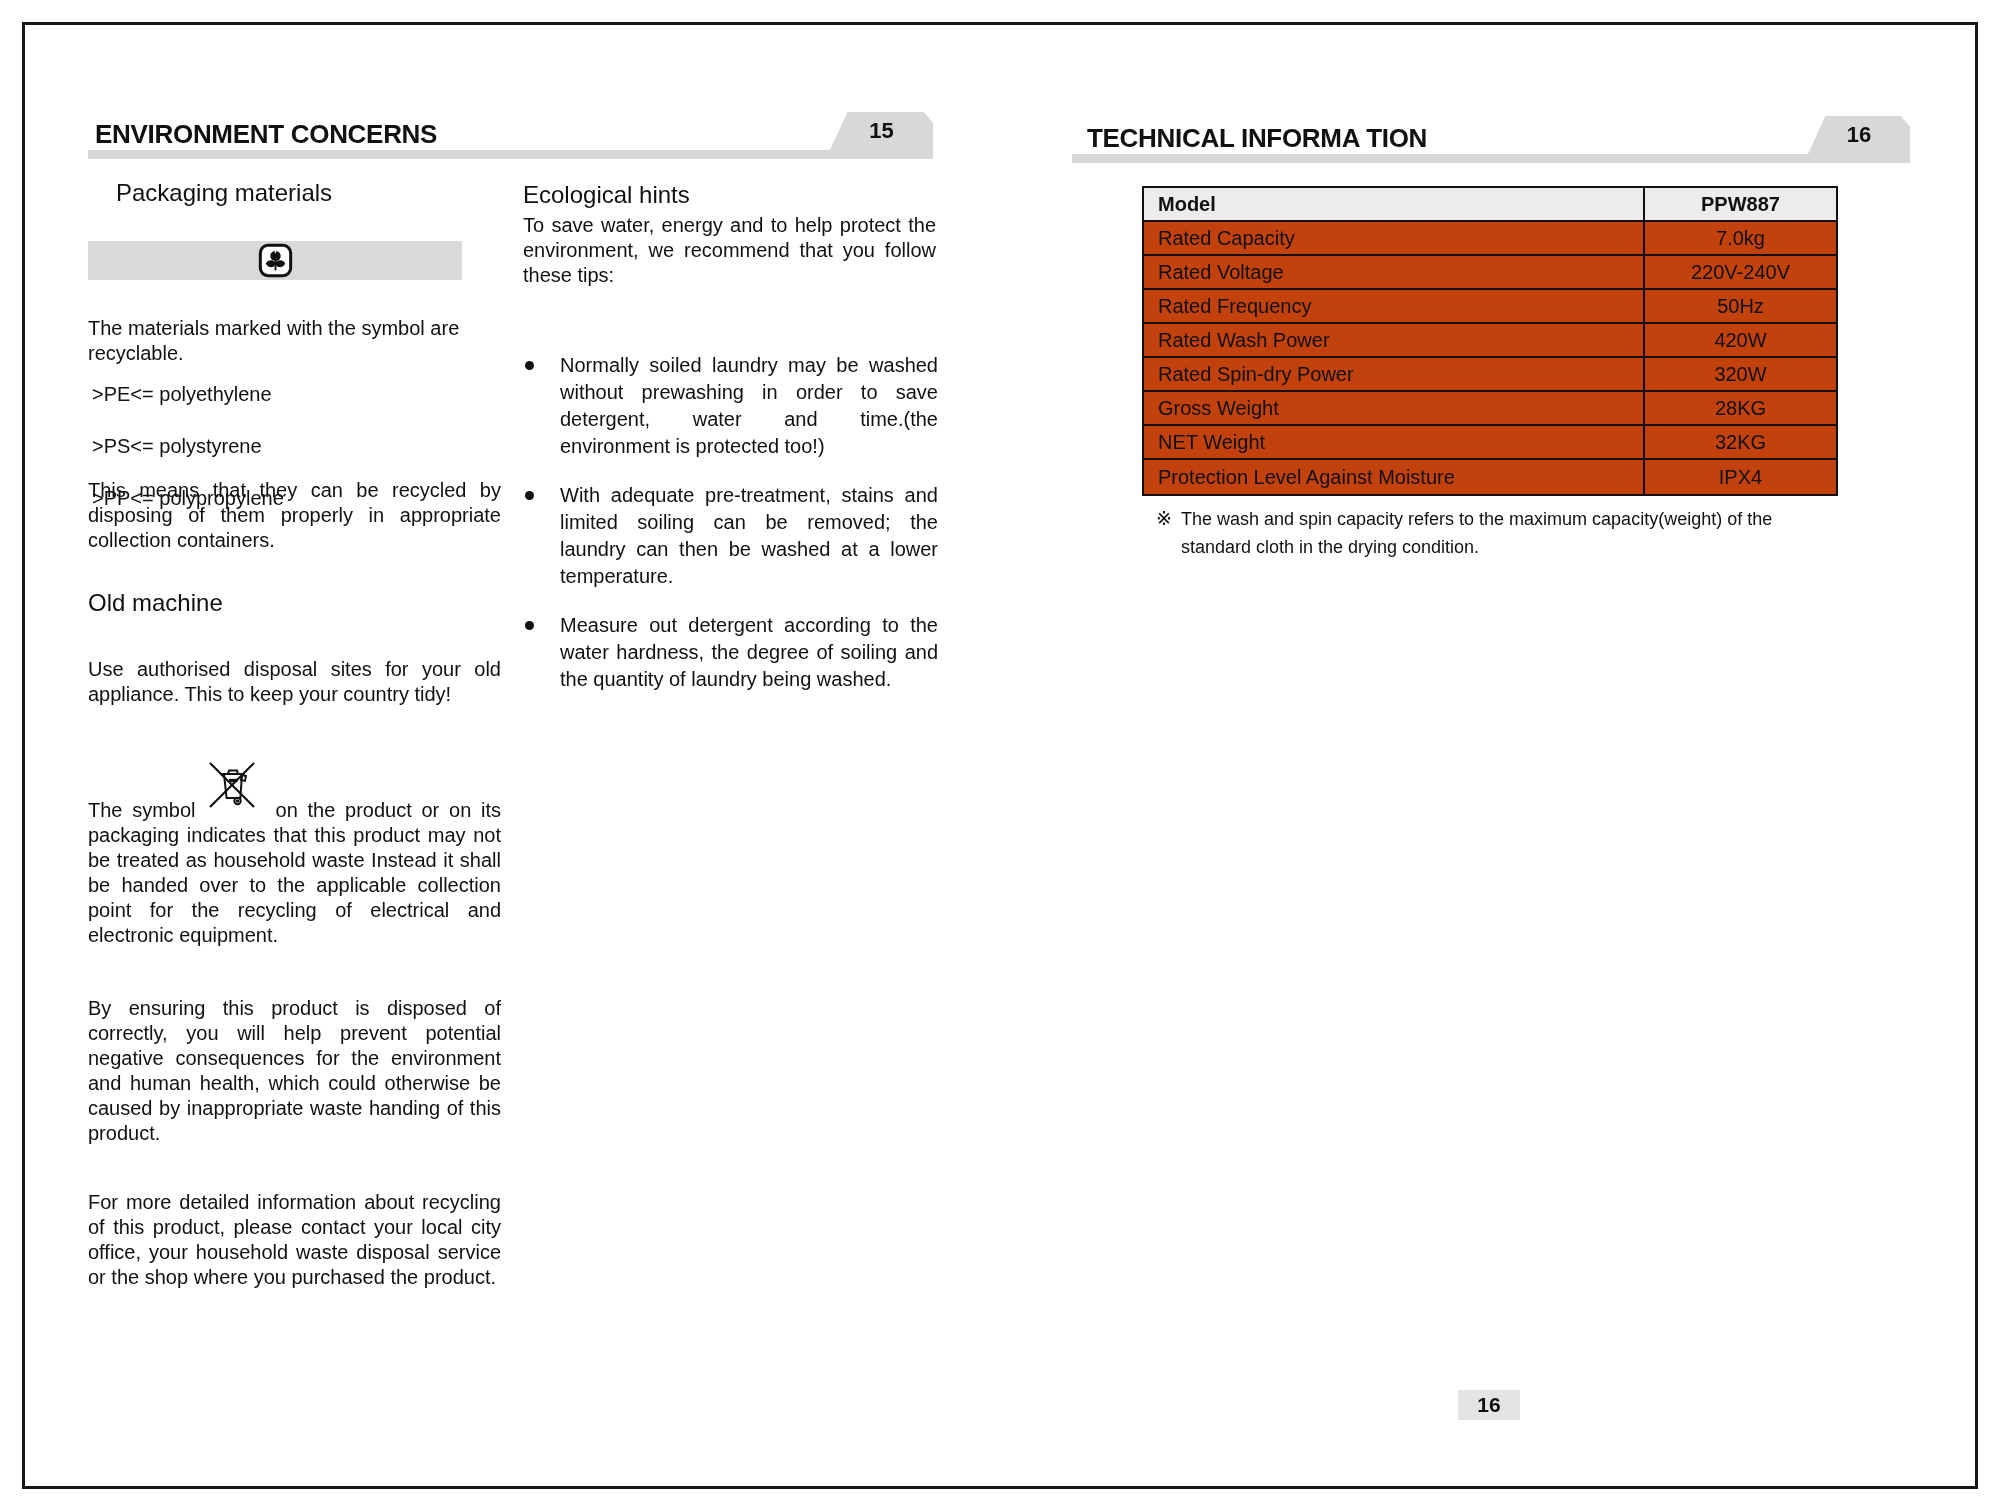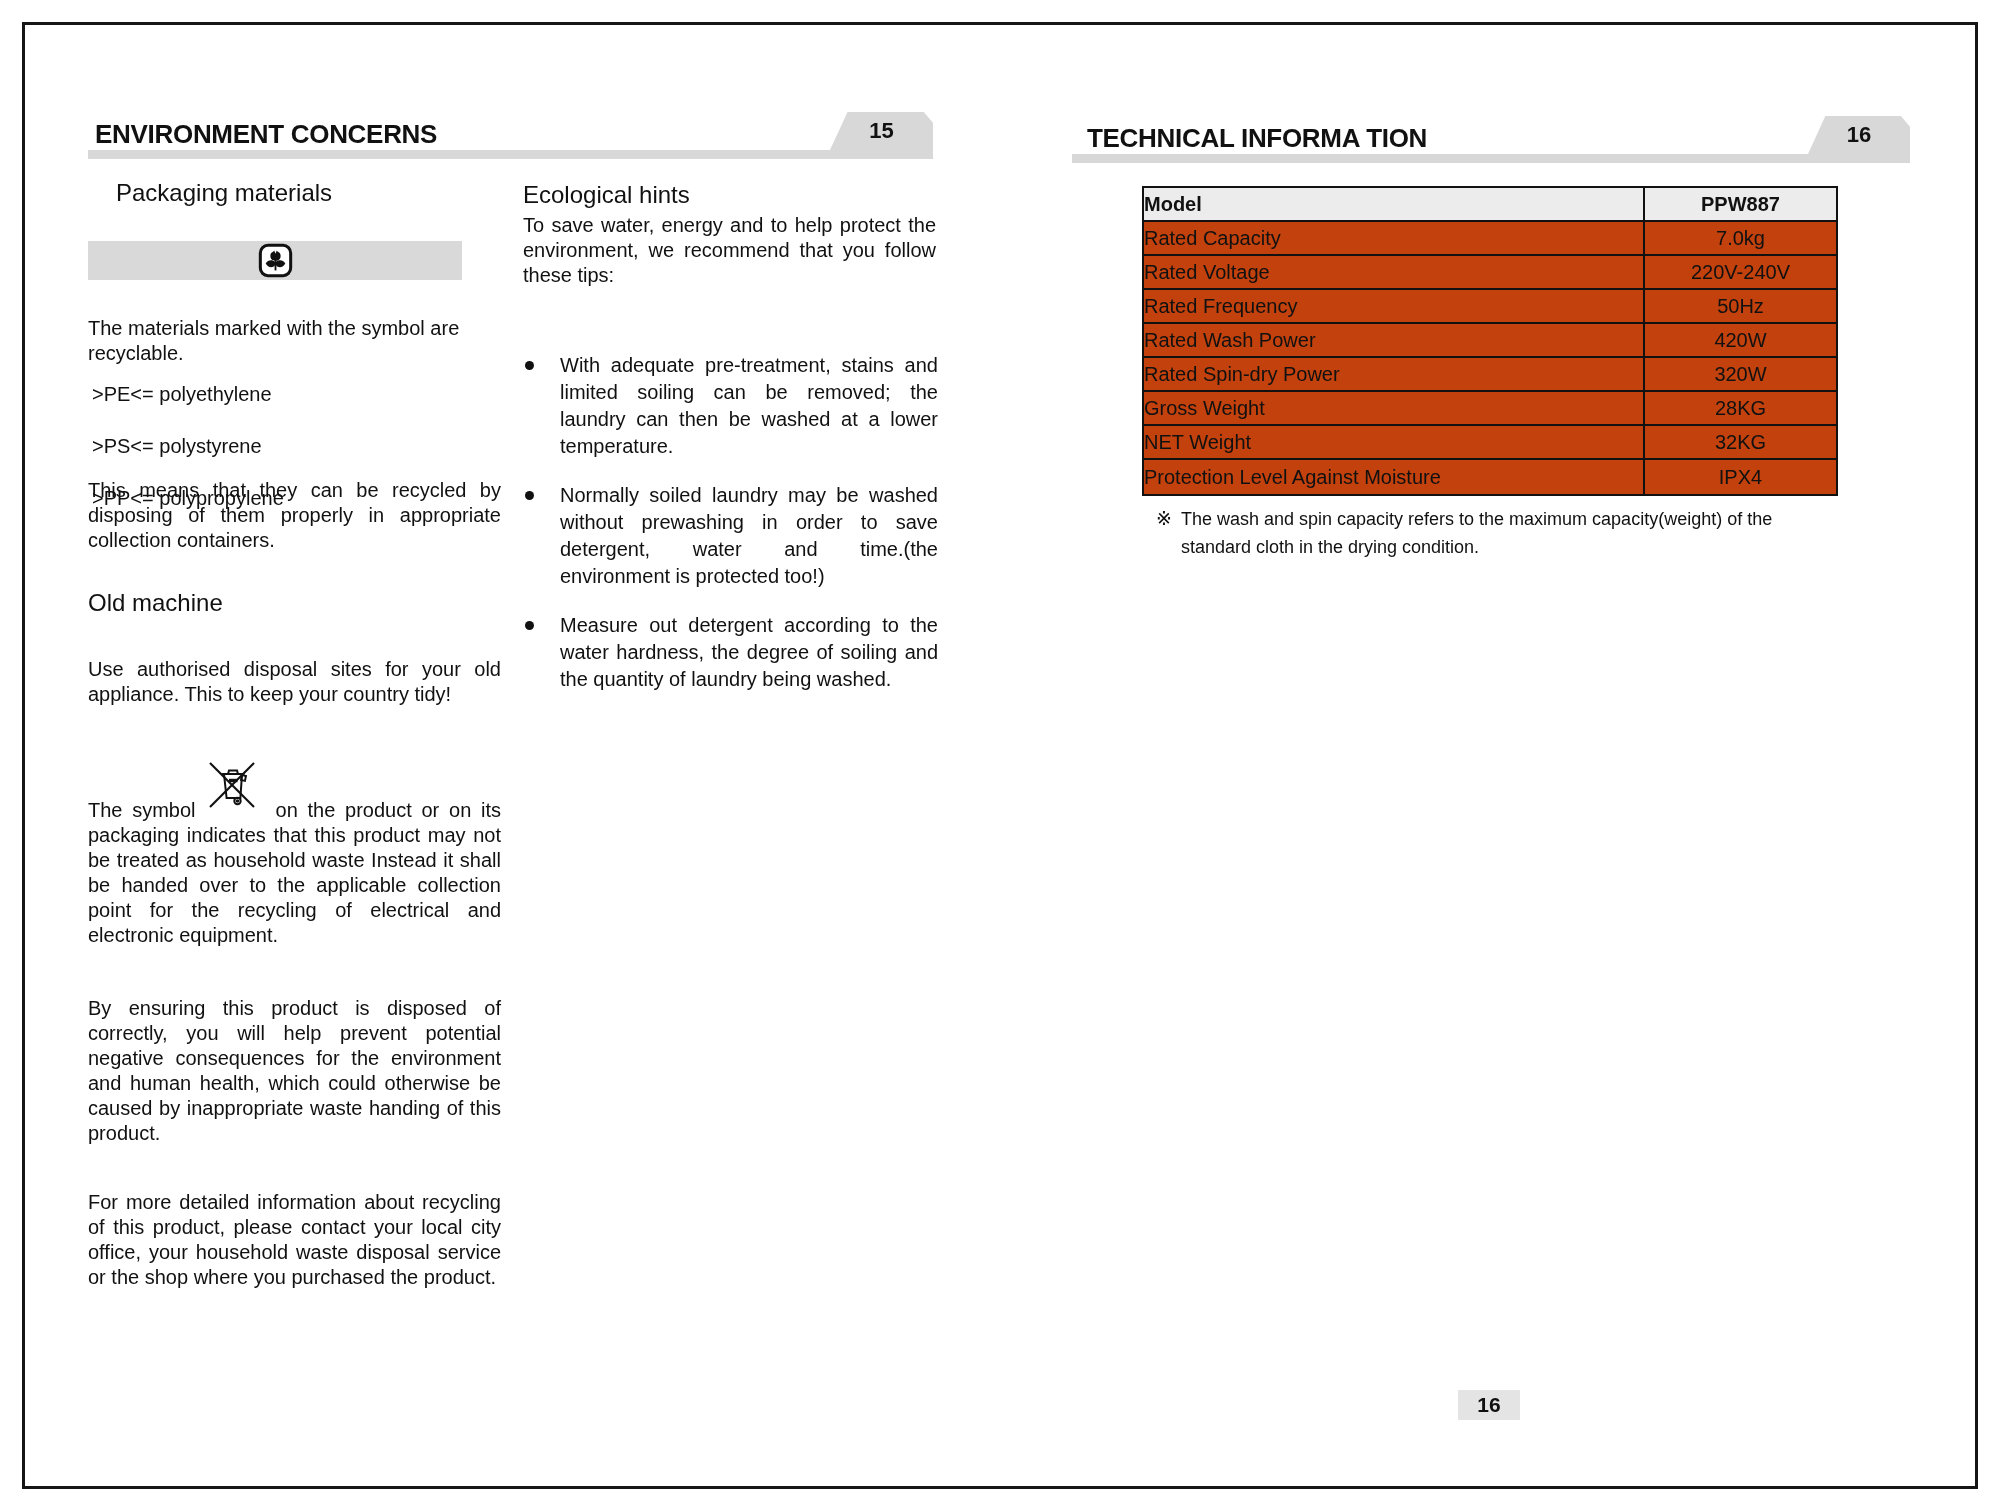--- a/index.html
+++ b/index.html
@@ -65,21 +65,21 @@
     display: grid;
     grid-template-columns: 501px 1fr;
   }
   .spec-table .cell {
     height: 34px;
     border-bottom: 2px solid #111;
     display: flex; align-items: center;
     font-size: 20px;
     background: #c2410c;
   }
-  .spec-table .cell.label { border-right: 2px solid #111; }
+  .spec-table .cell.label { padding-left: 14px; border-right: 2px solid #111; }
   .spec-table .cell.value { justify-content: center; }
   .spec-table .last { border-bottom: none; }
 
   .note { display: flex; font-size: 18px; line-height: 28px; }
   .note .mark { font-size: 19px; margin-right: 9px; }
 
   .bottom-pagenum {
     background: #e4e4e4;
     display: flex; align-items: center; justify-content: center;
     font-size: 21px; font-weight: bold;
@@ -143,22 +143,22 @@
 
 <div class="abs body-text just" style="left:88px; top:996px; width:413px;">By ensuring this product is disposed of correctly, you will help prevent potential negative consequences for the environment and human health, which could otherwise be caused by inappropriate waste handing of this product.</div>
 
 <div class="abs body-text just" style="left:88px; top:1190px; width:413px;">For more detailed information about recycling of this product, please contact your local city office, your household waste disposal service or the shop where you purchased the product.</div>
 
 <div class="abs h2" style="left:523px; top:181px;">Ecological hints</div>
 
 <div class="abs body-text just" style="left:523px; top:213px; width:413px;">To save water, energy and to help protect the environment, we recommend that you follow these tips:</div>
 
 <ul class="abs eco-list" style="left:523px; top:352px; width:415px;">
+  <li><span class="dot"></span><span>Normally soiled laundry may be washed without prewashing in order to save detergent, water and time.(the environment is protected too!)</span></li>
   <li><span class="dot"></span><span>With adequate pre-treatment, stains and limited soiling can be removed; the laundry can then be washed at a lower temperature.</span></li>
-  <li><span class="dot"></span><span>Normally soiled laundry may be washed without prewashing in order to save detergent, water and time.(the environment is protected too!)</span></li>
   <li><span class="dot"></span><span>Measure out detergent according to the water hardness, the degree of soiling and the quantity of laundry being washed.</span></li>
 </ul>
 
 <div class="abs page-title" style="left:1087px; top:123px;">TECHNICAL INFORMA TION</div>
 <div class="abs title-strip" style="left:1072px; top:154px; width:838px;"></div>
 <div class="abs page-tab" style="left:1808px; top:116px; width:102px; height:38px;">
   <span>16</span>
 </div>
 
 <div class="abs spec-table" style="left:1142px; top:186px; width:696px;">

